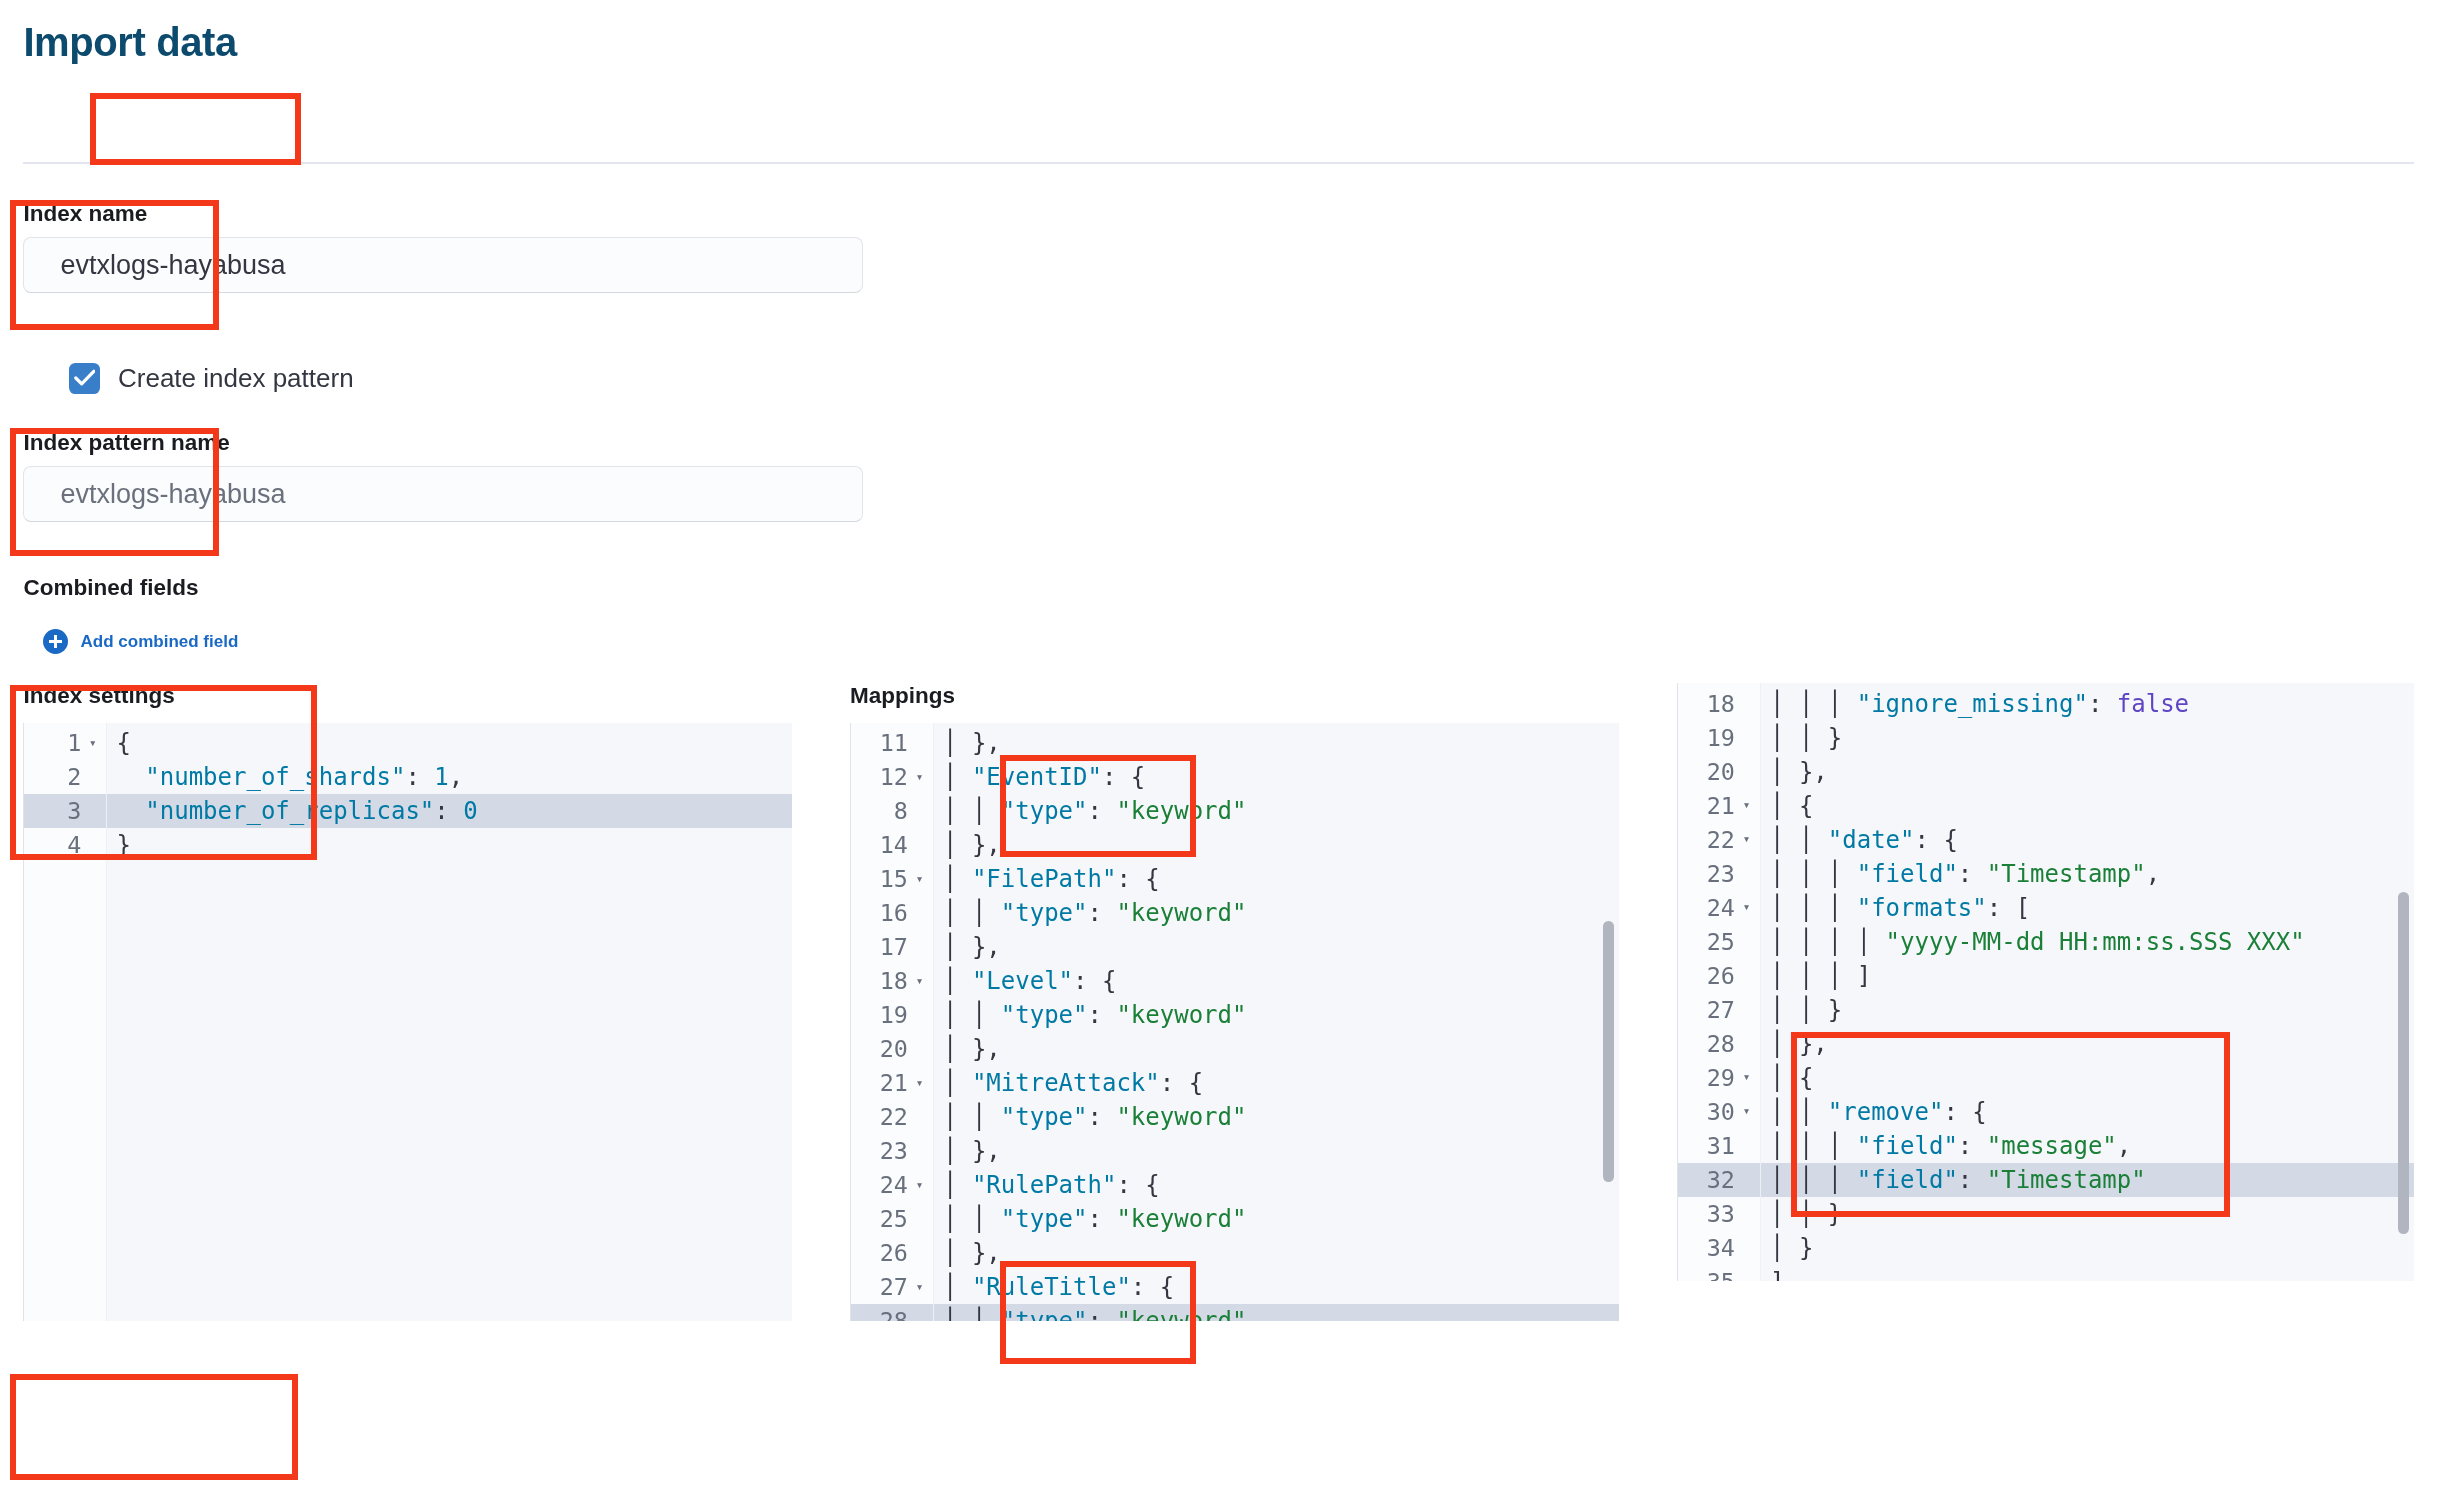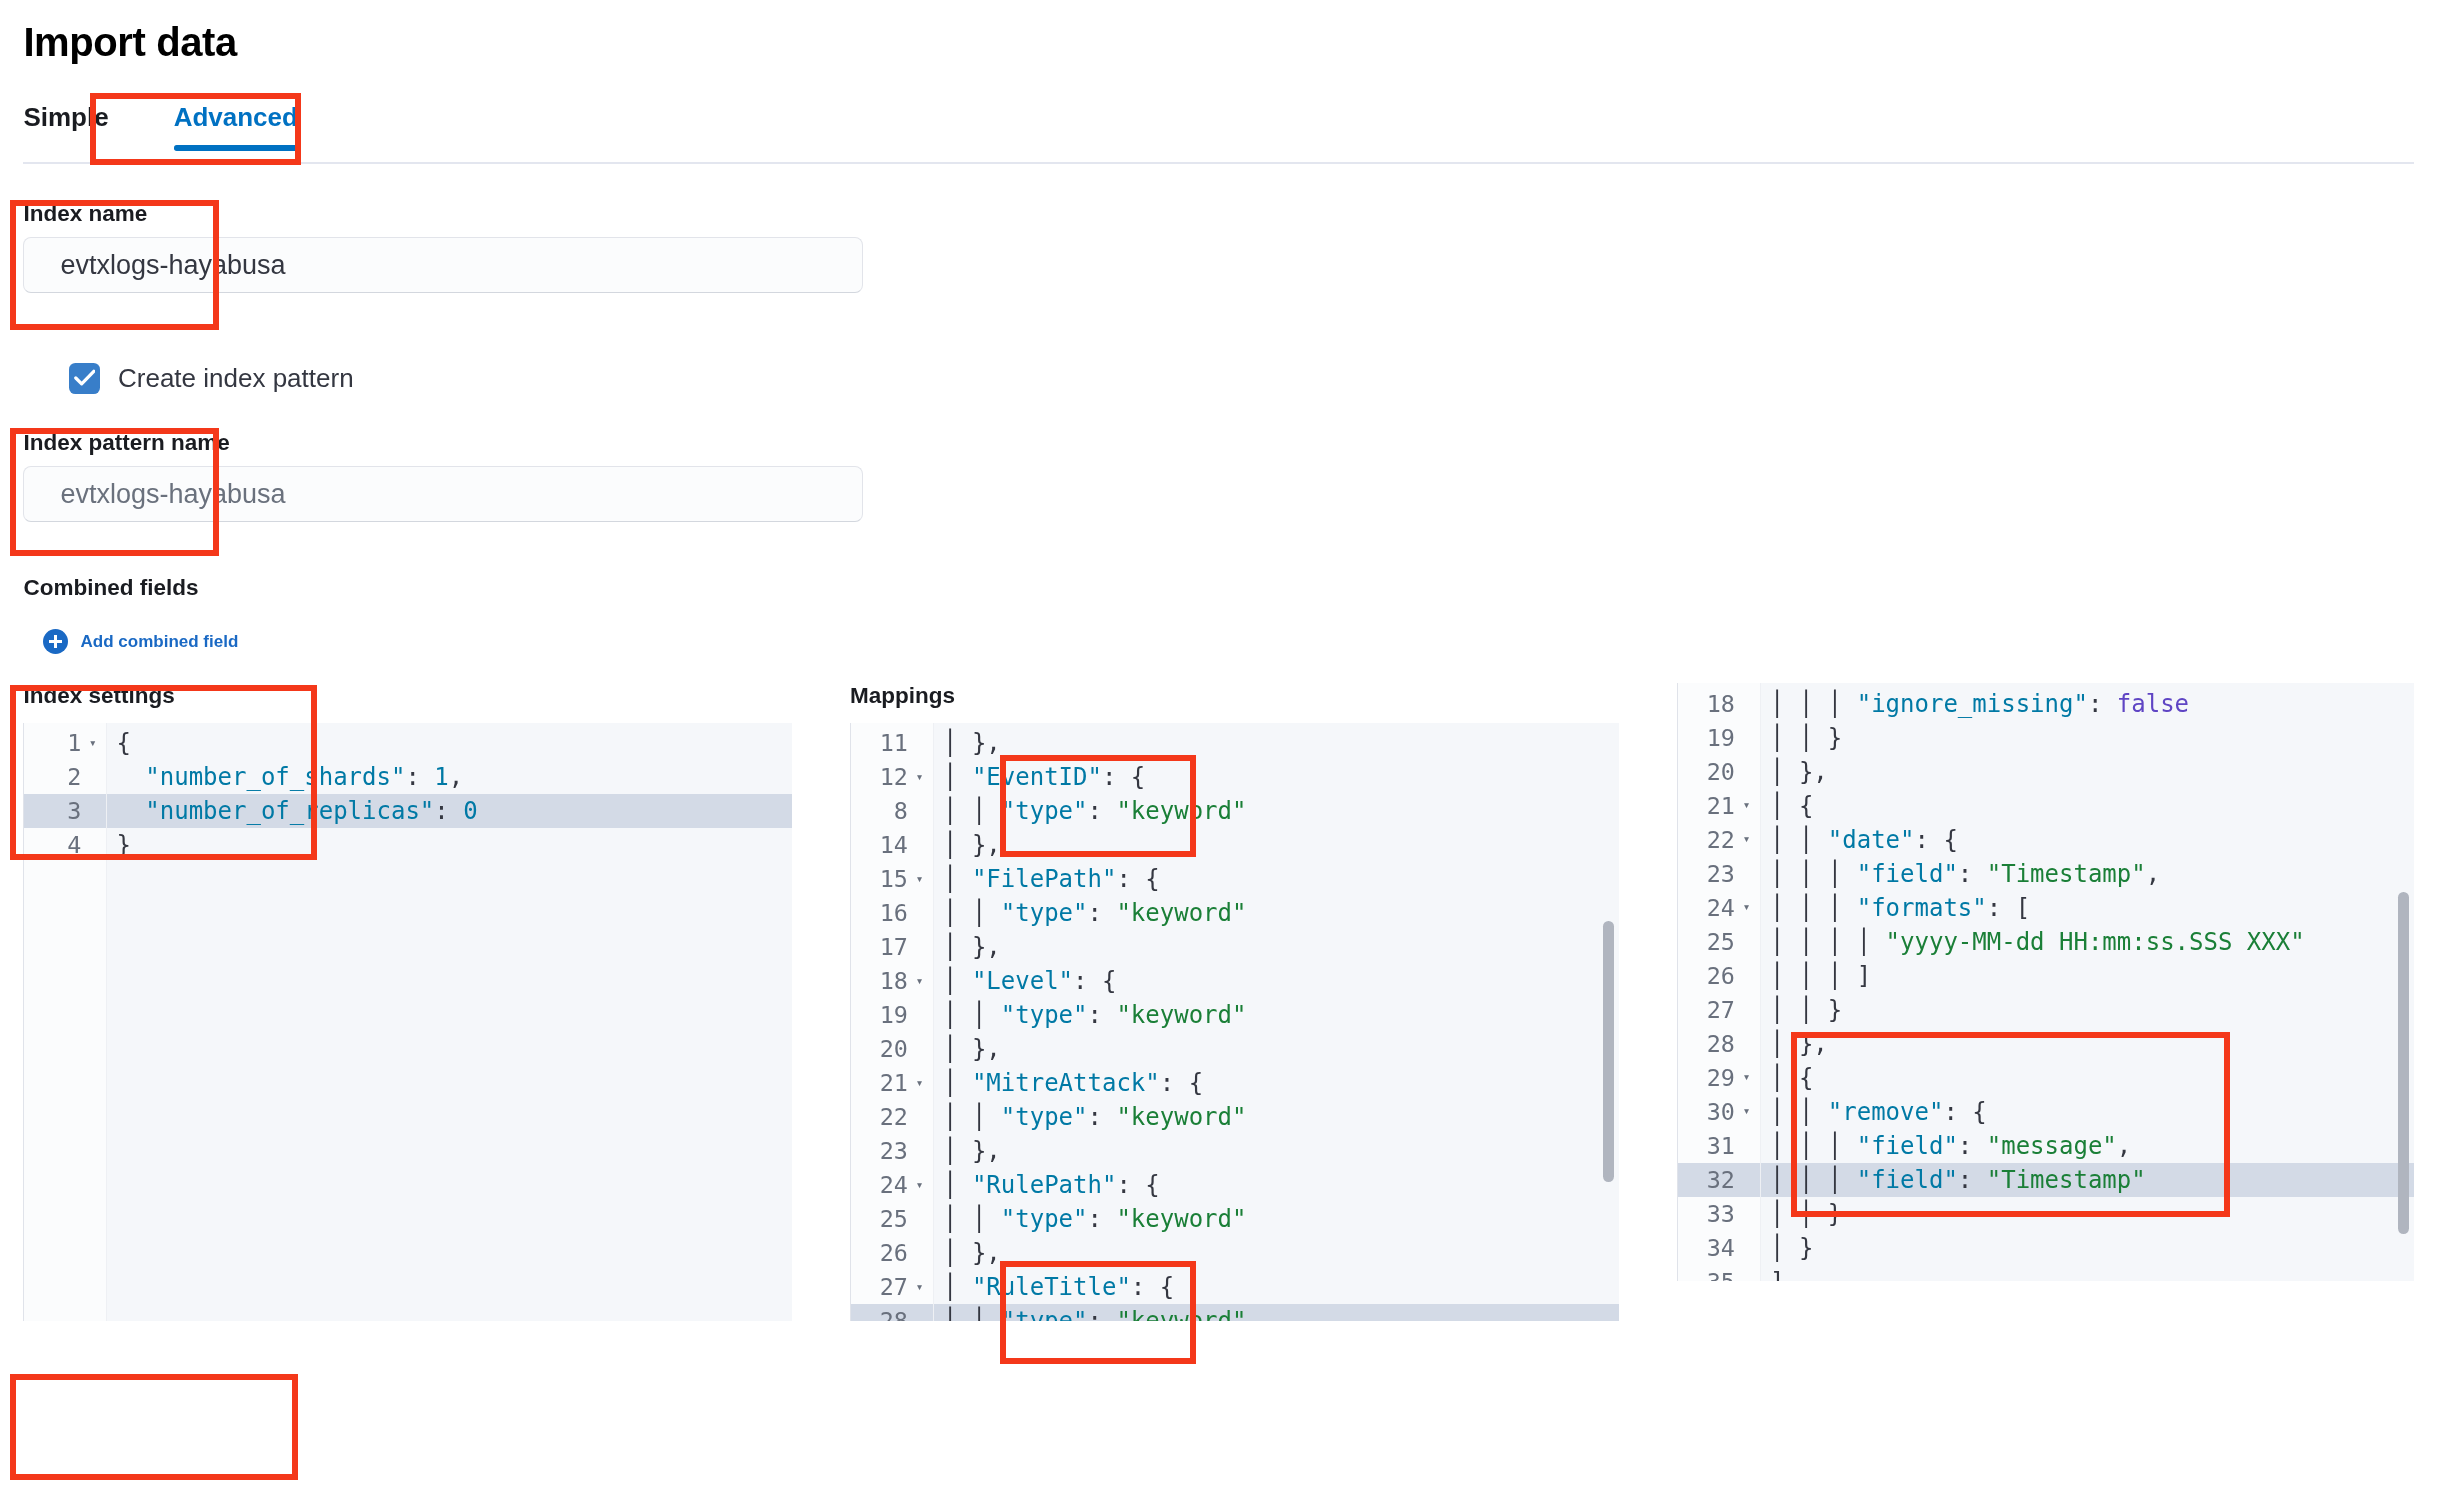--- a/index.html
+++ b/index.html
@@ -12,21 +12,21 @@
   }
 
   .page { position: relative; width: 2438px; height: 1508px; background:#fff; }
 
   
   .page-title {
     position: absolute;
     left: 23.4px; top: 20px;
     font-size: 40px;
     font-weight: 700;
-    color: #000000;
+    color: #0c4a6e;
     letter-spacing: -0.4px;
   }
 
   
   .tabs {
     position: absolute;
     left: 23.4px; top: 97px;
     display: flex;
     align-items: flex-end;
     gap: 0px;
@@ -213,24 +213,20 @@
     pointer-events: none;
   }
 </style>
 </head>
 <body>
 
 <div class="page">
 
   <div class="page-title">Import data</div>
 
-  <div class="tabs">
-    <div class="tab">Simple</div>
-    <div class="tab second active">Advanced</div>
-  </div>
   <div class="tab-rule"></div>
 
   <div class="field-label" style="left:23.4px; top:201px;">Index name</div>
   <div class="text-input" style="left:23.4px; top:237px; width:840px;">evtxlogs-hayabusa</div>
 
   <div class="checkbox-row">
     <span class="checkbox">
       <svg width="21.6" height="20" viewBox="0 0 24 22" aria-hidden="true">
         <path d="M2 11 L8.5 17.5 L22 3.5" stroke="#ffffff" stroke-width="3.6" fill="none" stroke-linecap="round" stroke-linejoin="round"></path>
       </svg>

